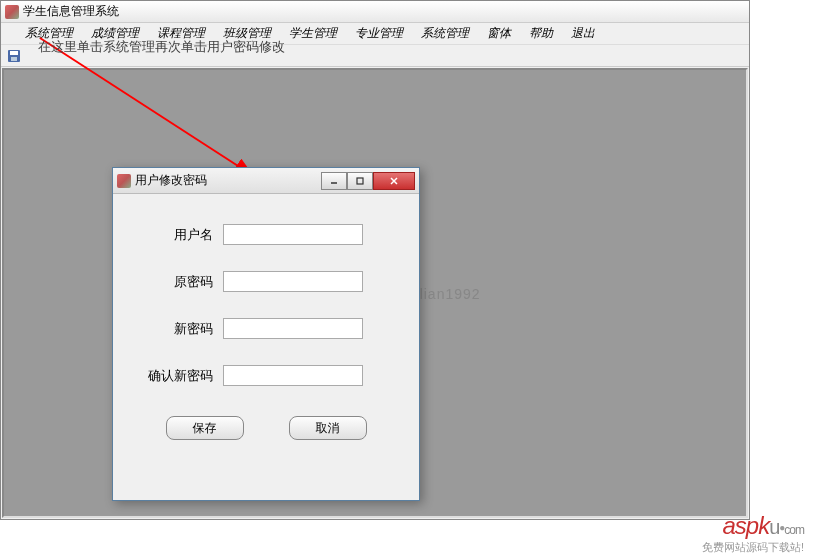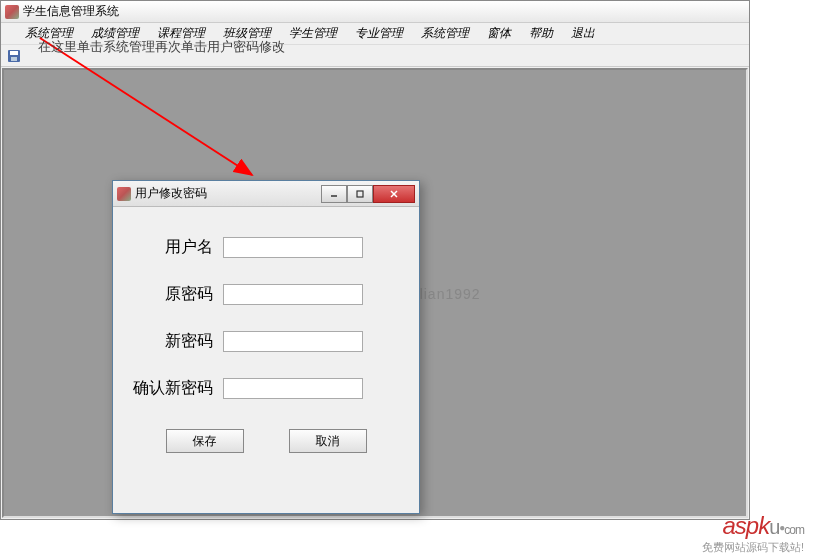--- a/index.html
+++ b/index.html
@@ -84,21 +84,21 @@
       position: absolute;
       top: 30px;
       left: 20px;
       width: 350px;
       height: 180px;
       z-index: 4;
       pointer-events: none;
     }
     .dialog {
       position: absolute;
-      top: 180px;
+      top: 167px;
       left: 112px;
       width: 308px;
       height: 334px;
       background: #f0f0f0;
       border: 1px solid #5a7fa0;
       box-shadow: 3px 3px 10px rgba(0,0,0,0.3);
       z-index: 10;
     }
     .dialog-titlebar {
       height: 26px;
@@ -140,42 +140,42 @@
     }
     .form-row {
       display: flex;
       align-items: center;
       margin-bottom: 26px;
     }
     .form-label {
       width: 90px;
       text-align: right;
       padding-right: 10px;
-      font-size: 16px;
+      font-size: 13px;
     }
     .form-input {
       width: 140px;
       height: 21px;
       border: 1px solid #aaa;
       background: #fff;
       padding: 0 4px;
       font-size: 12px;
     }
     .button-row {
       display: flex;
       justify-content: space-around;
       margin-top: 30px;
       padding: 0 10px;
     }
     .action-btn {
       width: 78px;
       height: 24px;
       background: linear-gradient(#fdfdfd, #e0e0e0);
       border: 1px solid #888;
-      border-radius: 0;
+      border-radius: 8px;
       cursor: pointer;
       font-size: 12px;
       font-family: inherit;
     }
     .watermark {
       position: absolute;
       top: 286px;
       left: 262px;
       font-size: 14px;
       color: rgba(100,100,100,0.35);

